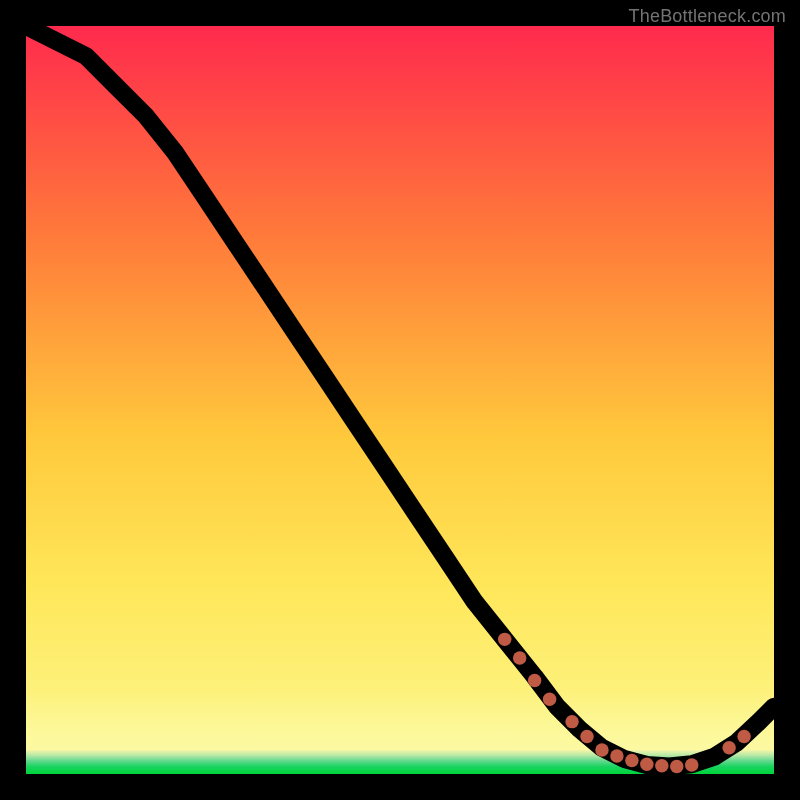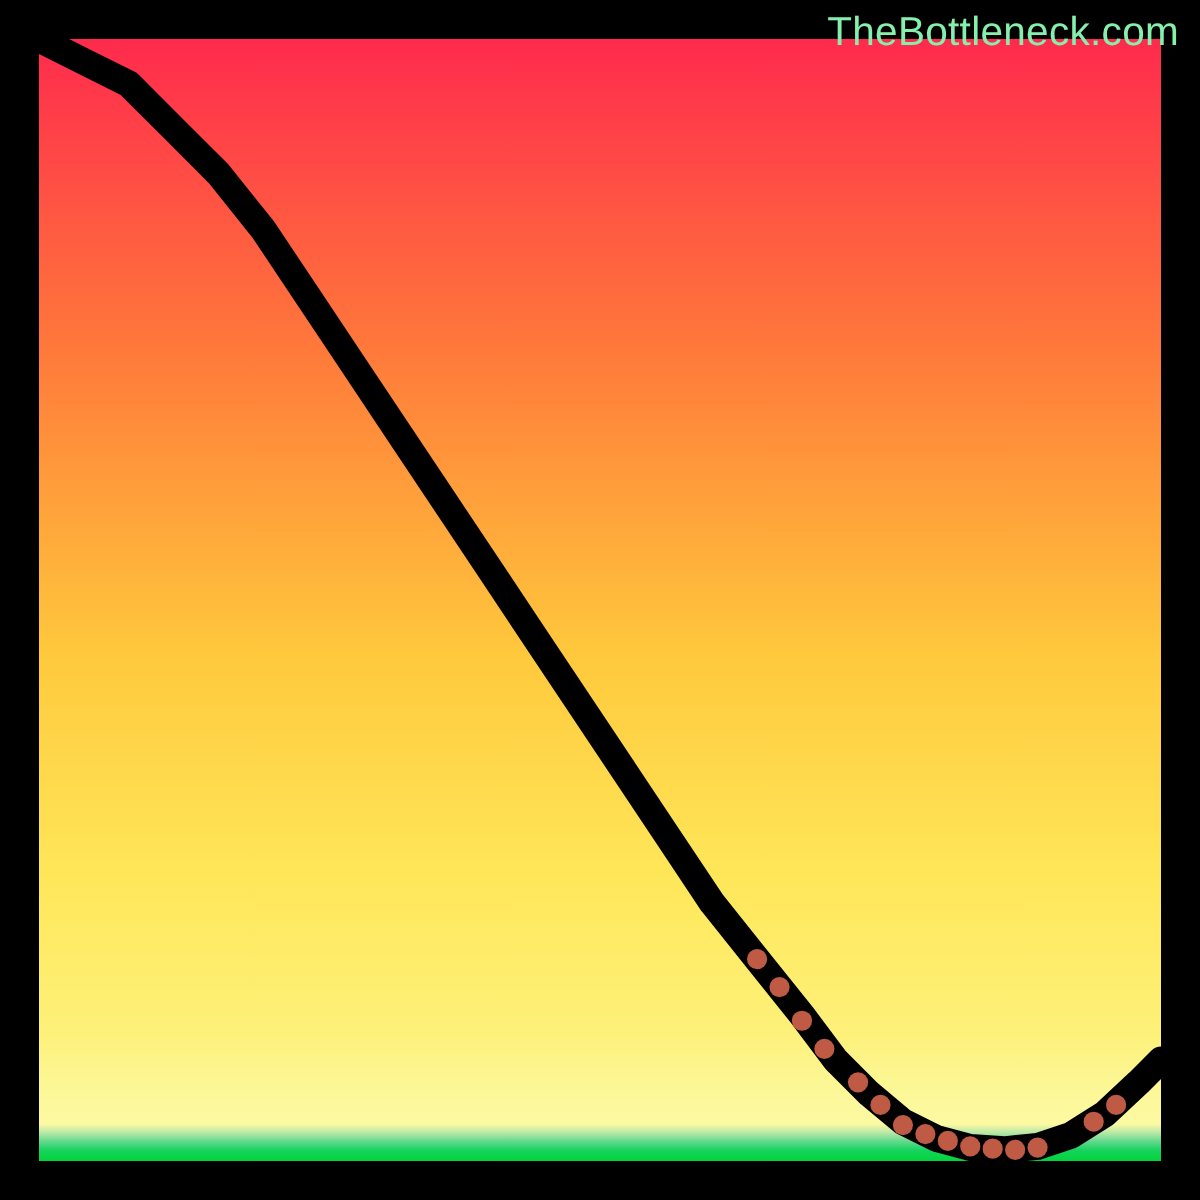--- a/index.html
+++ b/index.html
@@ -14,22 +14,22 @@
   .frame {
     position: relative;
     width: 800px;
     height: 800px;
     background: #000;
   }
   .watermark {
     position: absolute;
     top: 6px;
     right: 14px;
-    color: #86efac;
-    font-size: 27px;
+    color: #737373;
+    font-size: 18px;
     font-weight: 400;
     letter-spacing: 0.2px;
     z-index: 30;
   }
   .plot-wrap {
     position: absolute;
     left: 26px;
     top: 26px;
     width: 748px;
     height: 748px;

